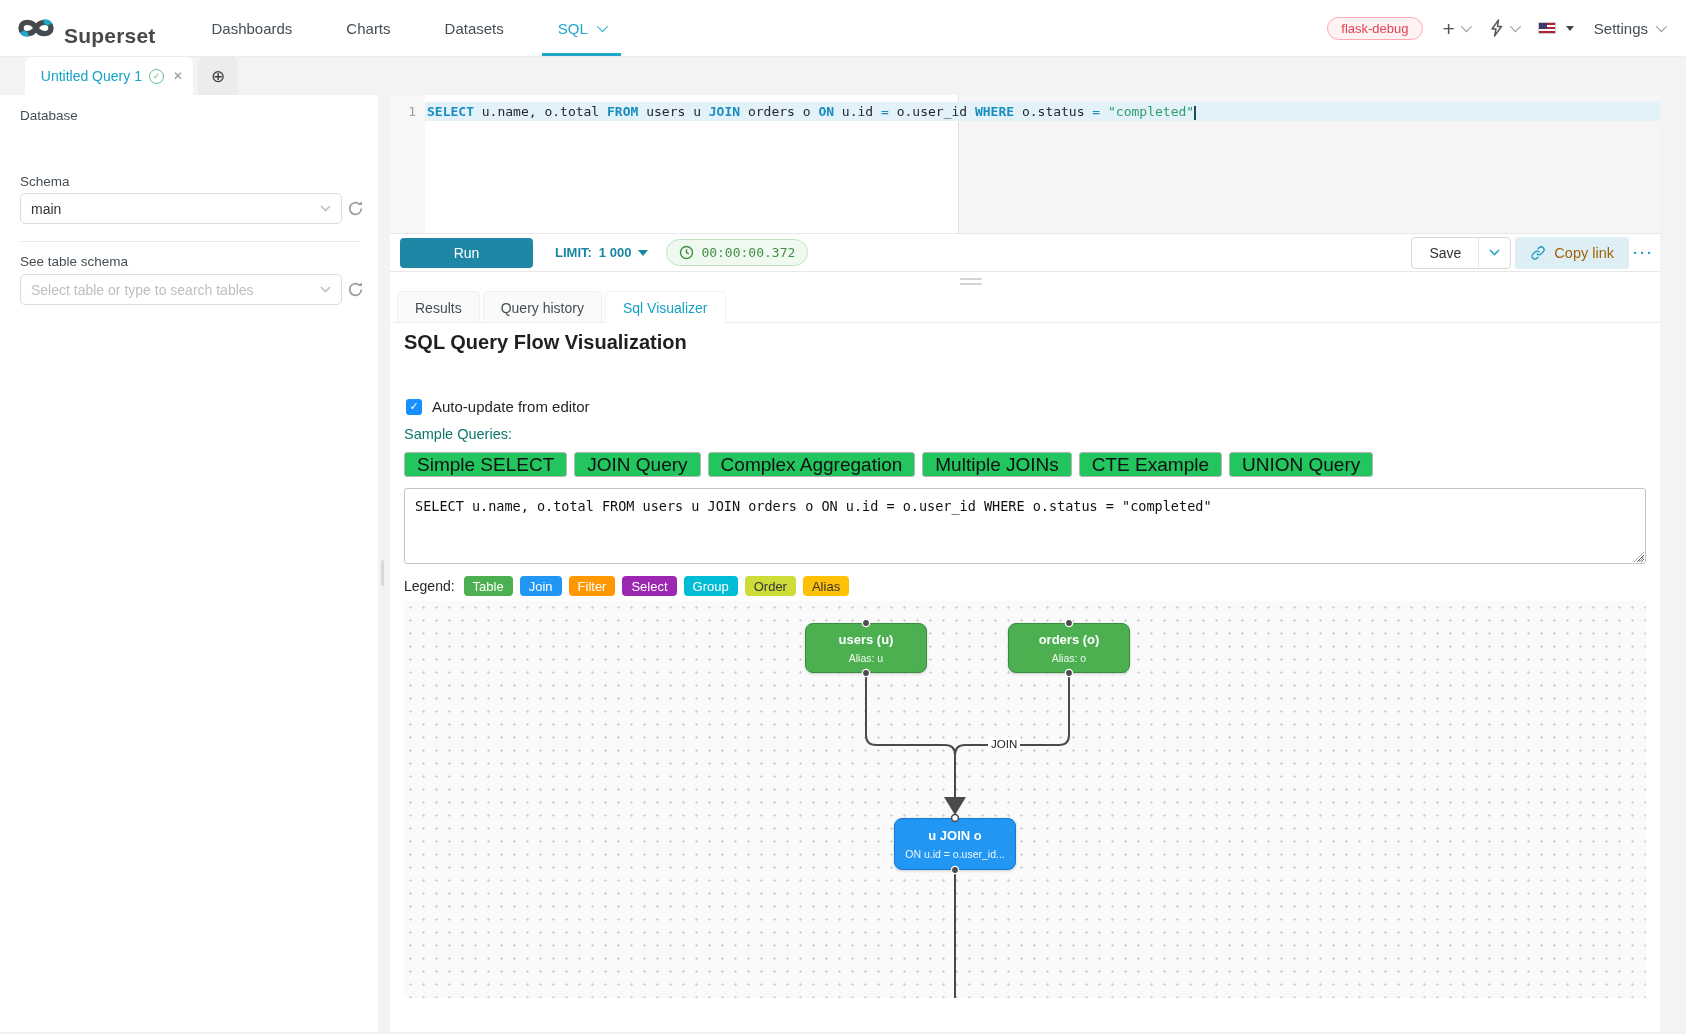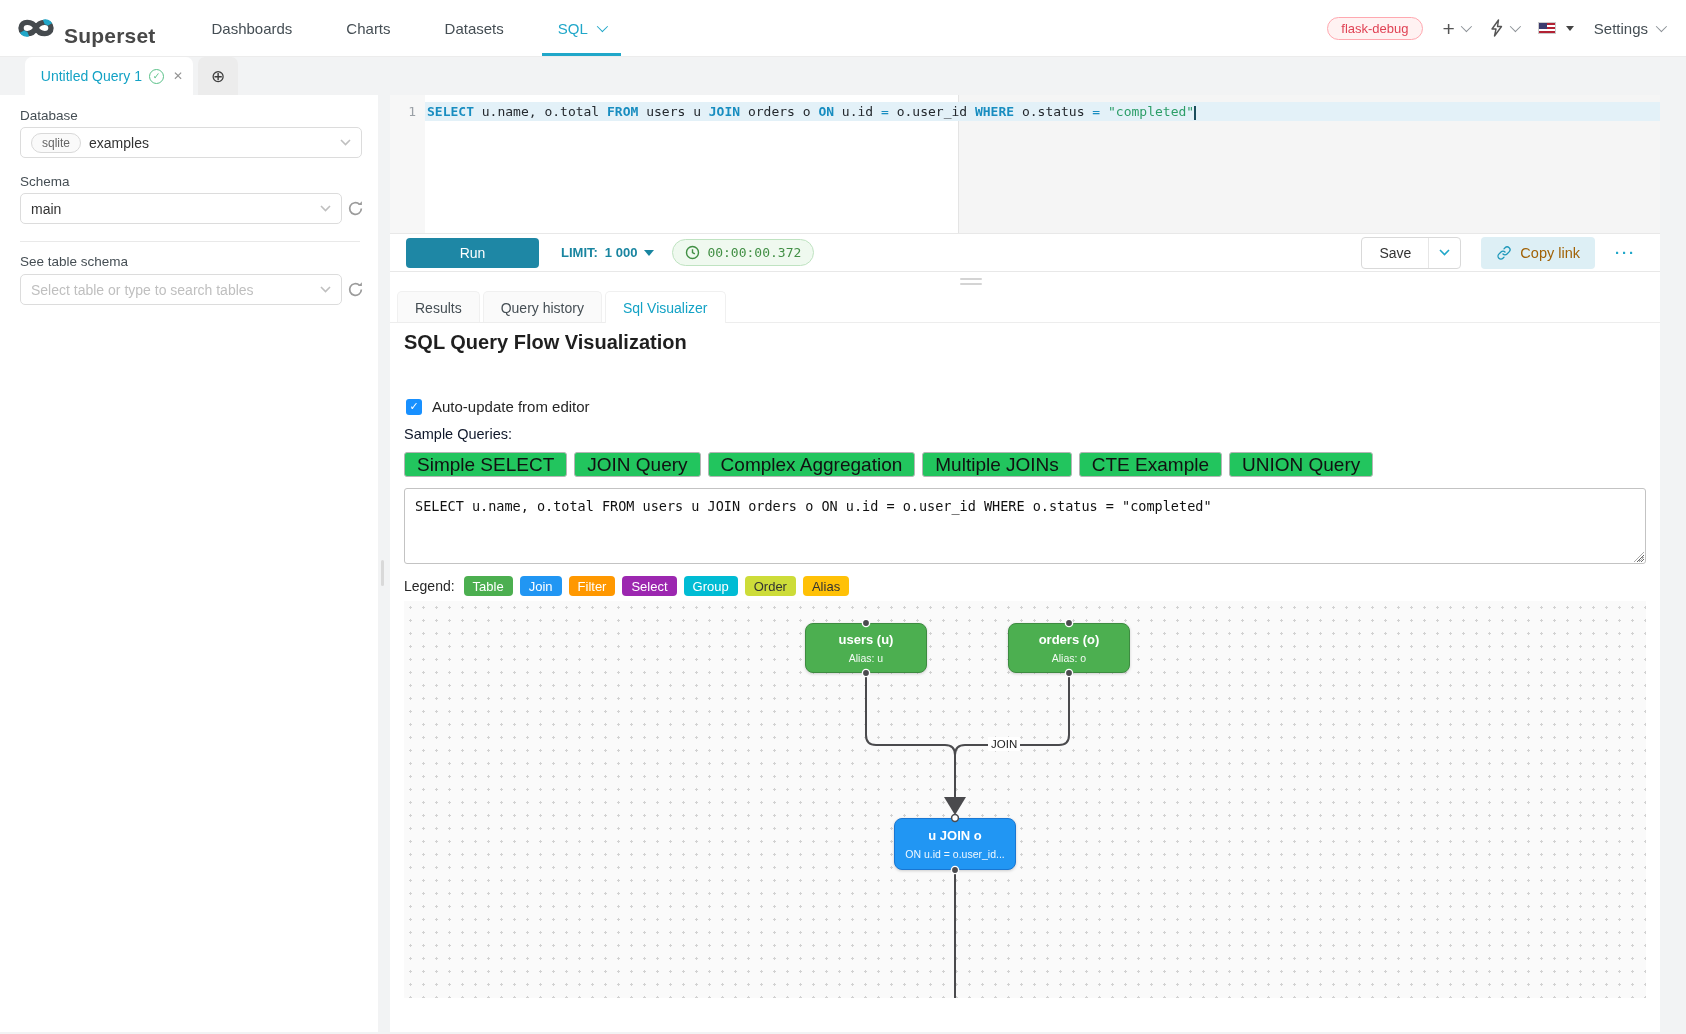--- a/index.html
+++ b/index.html
@@ -61,28 +61,28 @@
   .gutter { position:absolute; left:0; top:0; width:35px; height:138px; background:#f7f7f7; }
   .gutter .num { position:absolute; right:9px; top:9px; font-family:"DejaVu Sans Mono", monospace; font-size:13px; color:#9aa0a6; }
   .active-line { position:absolute; left:35px; top:7px; width:1235px; height:19px; background:#e3f1f8; }
   .code-line { position:absolute; left:37px; top:9px; font-family:"DejaVu Sans Mono", monospace; font-size:13px; white-space:pre; }
   .tok-kw { font-weight:bold; }
   .cursor { display:inline-block; width:2px; height:14px; background:#1b4d5c; vertical-align:middle; margin-left:0px; }
   .editor-bottom-line { position:absolute; left:0; top:138px; width:1270px; height:1px; background:#e8e8e8; }
 
   
   .toolbar { position:absolute; left:0; top:139px; width:1270px; height:37px; display:flex; align-items:center; }
-  .run-btn { margin-left:16px; width:133px; height:30px; background:#1e87a5; color:#fff; font-size:14px; border:none;
+  .run-btn { margin-left:10px; width:133px; height:30px; background:#1e87a5; color:#fff; font-size:14px; border:none;
              border-radius:4px; cursor:pointer; font-family:inherit; }
   .limit { margin-left:22px; display:flex; align-items:center; gap:7px; font-size:13px; font-weight:bold; color:#1985a0; cursor:pointer; }
   .limit .tri { width:0; height:0; border-left:5px solid transparent; border-right:5px solid transparent; border-top:6px solid #1985a0; }
   .timer { margin-left:18px; height:27px; display:flex; align-items:center; gap:7px; padding:0 12px;
            background:#eff9ef; border:1px solid #bfe3c1; border-radius:14px;
            font-family:"DejaVu Sans Mono", monospace; font-size:13px; color:#418f44; }
-  .tb-right { margin-left:auto; margin-right:24px; display:flex; align-items:center; gap:20px; }
+  .tb-right { margin-left:auto; margin-right:6px; display:flex; align-items:center; gap:4px; }
   .save-split { display:flex; height:32px; border:1px solid #d9d9d9; border-radius:4px; overflow:hidden; background:#fff; }
   .save-main { padding:0 17px; font-size:14px; color:#333; display:flex; align-items:center; cursor:pointer; }
   .save-caret { width:32px; border-left:1px solid #e6e6e6; display:flex; align-items:center; justify-content:center; cursor:pointer; }
   .copy-link { height:32px; background:#ddeff5; border:none; border-radius:4px; color:#a16207; font-size:14.5px;
                display:flex; align-items:center; gap:8px; padding:0 15px; cursor:pointer; font-family:inherit; }
   .more-dots { color:#20a7c9; font-size:15px; letter-spacing:2px; font-weight:bold; cursor:pointer; }
   .toolbar-bottom-line { position:absolute; left:0; top:176px; width:1270px; height:1px; background:#e8e8e8; }
   .pane-handle { position:absolute; left:570px; top:183px; width:22px; cursor:row-resize; }
   .pane-handle div { height:2px; background:#d4d4d4; margin-bottom:3px; border-radius:1px; }
 
@@ -92,21 +92,21 @@
           background:#fafafa; border:1px solid #f0f0f0; border-bottom:none; border-radius:5px 5px 0 0; cursor:pointer; }
   .rtab.active { background:#fff; color:#13a2c5; position:relative; z-index:2; }
   .rtabs-divider { position:absolute; left:0; top:227px; width:1270px; height:1px; background:#ededed; }
 
   
   .viz-title { position:absolute; left:14px; top:236px; font-size:20px; font-weight:700; color:#1f1f1f; }
   .auto-row { position:absolute; left:16px; top:303px; display:flex; align-items:center; gap:10px; cursor:pointer; }
   .checkbox { width:16px; height:16px; background:#1890ff; border-radius:3px; color:#fff; font-size:11px;
               display:flex; align-items:center; justify-content:center; }
   .auto-label { font-size:15px; color:#262626; }
-  .samples-label { position:absolute; left:14px; top:331px; font-size:14.5px; color:#0f172a; }
+  .samples-label { position:absolute; left:14px; top:331px; font-size:14.5px; color:#0f766e; }
   .sample-row { position:absolute; left:14px; top:357px; display:flex; gap:7px; }
   .sample-btn { height:25px; padding:0 12px; font-size:19px; color:#111; background:#22c55e;
                 border:1px solid #b5b5b5; border-radius:3px; cursor:pointer; font-family:inherit; }
   .query-box { position:absolute; left:14px; top:393px; width:1242px; height:76px; background:#fff;
                border:1px solid #c3c3c3; border-radius:3px; padding:9px 10px;
                font-family:"DejaVu Sans Mono", monospace; font-size:13.5px; color:#111; resize:vertical; overflow:hidden; }
   .resize-grip { position:absolute; left:1242px; top:455px; width:12px; height:12px;
                  background:linear-gradient(135deg, transparent 0 55%, #a9a9a9 55% 62%, transparent 62% 75%, #a9a9a9 75% 82%, transparent 82%); }
   .legend-row { position:absolute; left:14px; top:481px; display:flex; align-items:center; gap:7px; }
   .legend-label { font-size:14px; color:#262626; margin-right:2px; }
@@ -183,28 +183,20 @@
       <span class="drag-dots"></span>
       <span class="query-tab-title">Untitled Query 1</span>
       <span class="check-circle">✓</span>
       <span class="tab-close">✕</span>
     </div>
     <div class="add-tab">⊕</div>
   </div>
 
   <div class="sidebar">
     <div class="sb-label" style="top:13px">Database</div>
-    <div class="select" style="top:32px; width:342px">
-      <span class="engine-pill">sqlite</span>
-      <span>examples</span>
-      <span class="spacer"></span>
-      <svg width="11" height="7" viewBox="0 0 11 7">
-          <path d="M1 1 L5.5 5.5 L10 1" fill="none" stroke="#bfbfbf" stroke-width="1.6"></path>
-        </svg>
-    </div>
     <div class="sb-label" style="top:79px">Schema</div>
     <div class="select" style="top:98px; width:322px">
       <span>main</span>
       <span class="spacer"></span>
       <svg width="11" height="7" viewBox="0 0 11 7">
           <path d="M1 1 L5.5 5.5 L10 1" fill="none" stroke="#bfbfbf" stroke-width="1.6"></path>
         </svg>
     </div>
     <svg class="refresh" style="left:347px; top:105px" width="17" height="17" viewBox="0 0 16 16">
         <path d="M13.5 8a5.5 5.5 0 1 1-1.7-3.95" fill="none" stroke="#9b9b9b" stroke-width="1.6"></path>

